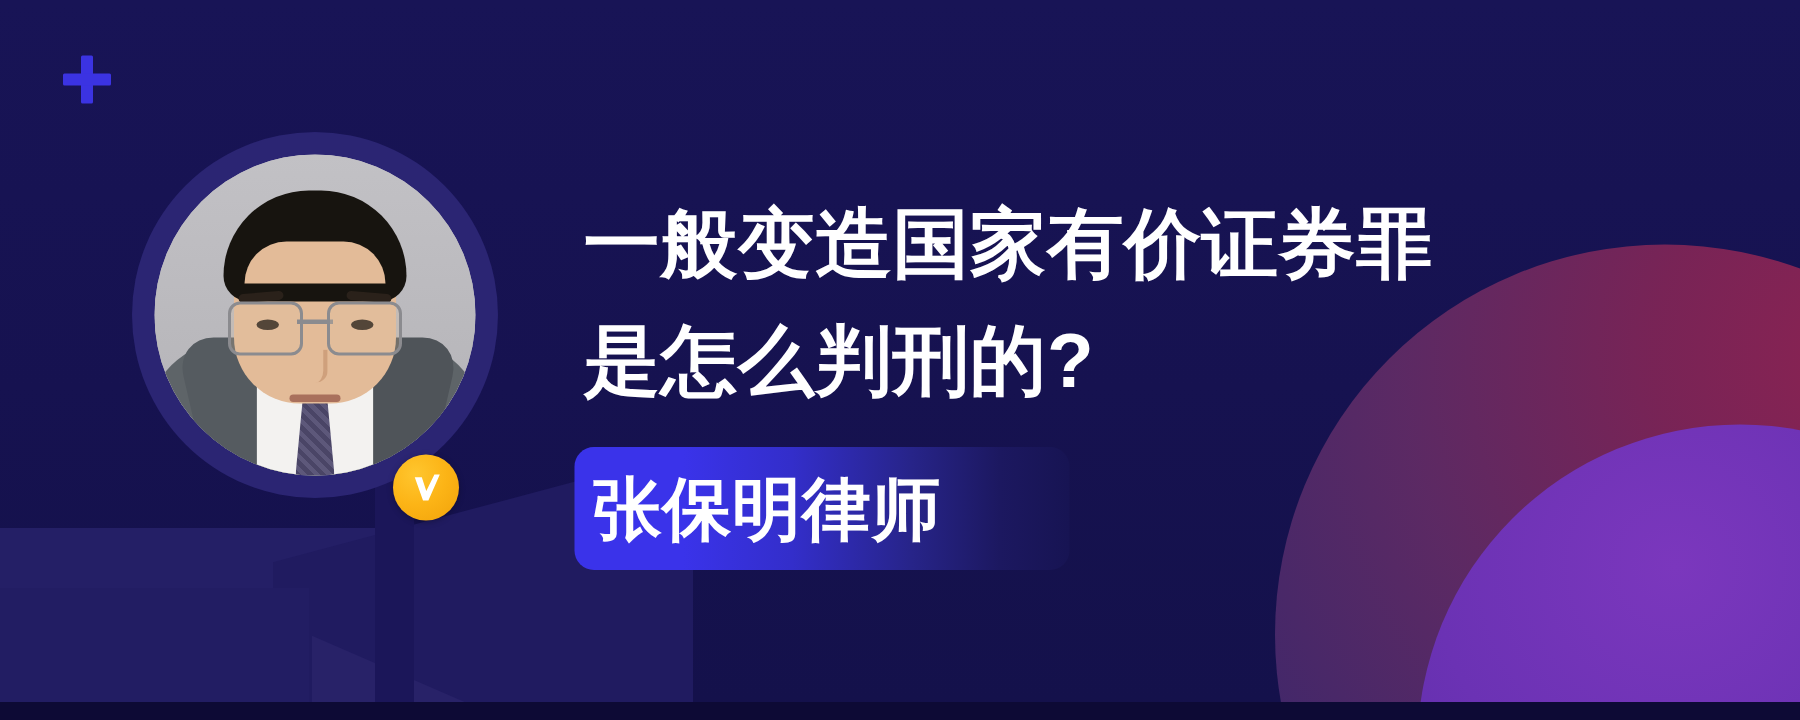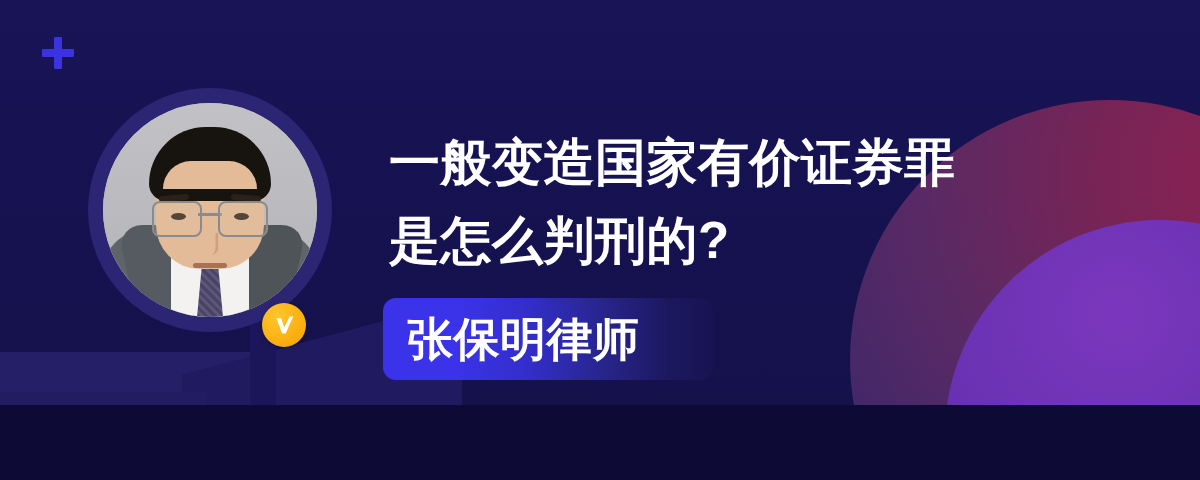--- a/index.html
+++ b/index.html
@@ -3,21 +3,21 @@
 <meta charset="utf-8">
 <style>
   html, body {
     margin: 0;
     padding: 0;
     background: #0d0a35;
   }
   #stage {
     position: relative;
     width: 1200px;
-    height: 405px;
+    height: 468px;
     overflow: hidden;
     background: #7f1d1d;
     font-family: "Liberation Sans", "DejaVu Sans", sans-serif;
     user-select: none;
   }
 
   
   .bg-base {
     position: absolute;
     inset: 0;
@@ -249,21 +249,21 @@
     left: 383px;
     top: 298px;
     width: 330px;
     height: 82px;
     border-radius: 13px;
     background: linear-gradient(90deg, #3a33ea 0%, #3a33ea 22%, #332eca 44%, #272489 68%, #1c1860 86%, #171453 100%);
     display: flex;
     align-items: center;
   }
   .name-badge-label {
-    margin-left: 24px;
+    margin-left: 12px;
     color: #ffffff;
     font-size: 46px;
     font-weight: 700;
     letter-spacing: 0.5px;
     line-height: 1;
   }
 </style>
 </head>
 <body>
 

